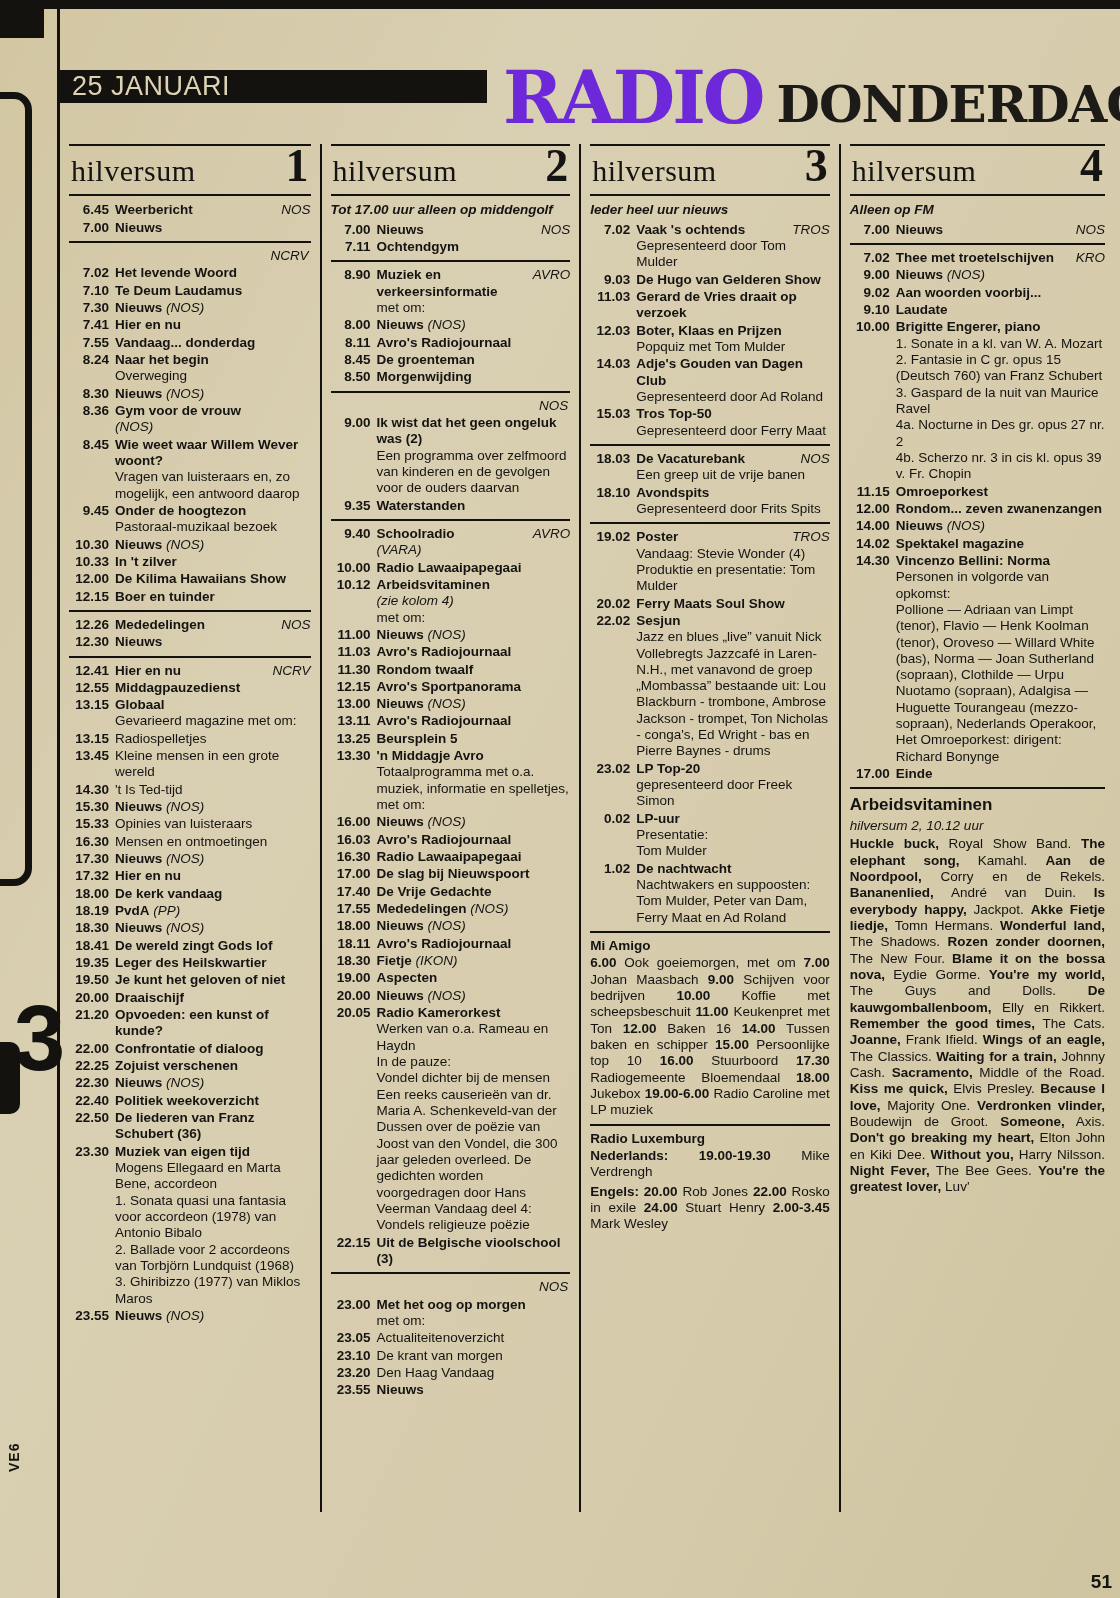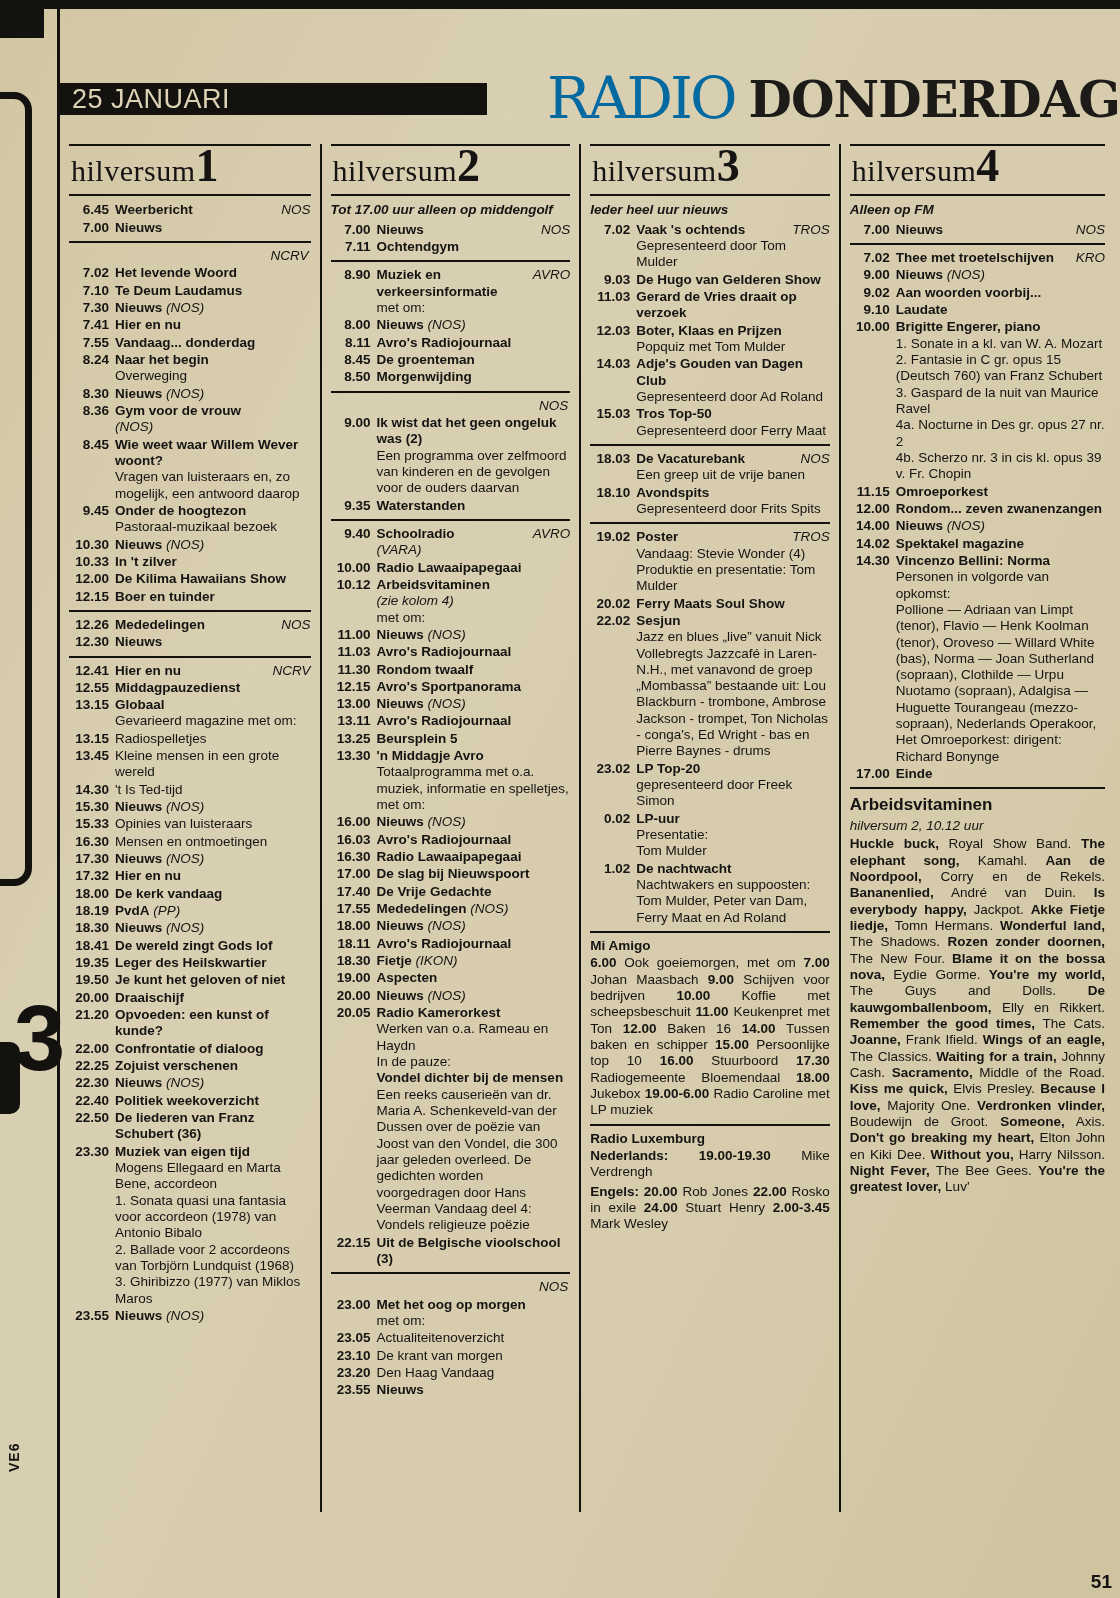--- a/index.html
+++ b/index.html
@@ -11,42 +11,42 @@
   .top-strip{position:absolute;top:0;left:0;right:0;height:9px;background:#14120f;}
   
   .page-left{position:absolute;top:0;left:0;width:57px;bottom:0;border-right:3px solid #14120f;}
   .edge-top-block{position:absolute;top:0;left:0;width:44px;height:38px;background:#14120f;}
   .edge-frame{position:absolute;top:92px;left:-32px;width:50px;height:780px;border:7px solid #14120f;border-radius:18px;}
   .edge-blob{position:absolute;top:1042px;left:-22px;width:42px;height:72px;background:#14120f;border-radius:10px;}
   .edge-digit{position:absolute;top:992px;left:14px;font-size:92px;font-weight:bold;line-height:1;color:#14120f;}
   .edge-label{position:absolute;top:1472px;left:6px;transform:rotate(-90deg);transform-origin:left top;font-weight:bold;font-size:14px;letter-spacing:1px;}
   
   .main{position:absolute;left:60px;right:6px;top:0;}
-  .banner{display:flex;align-items:center;height:58px;margin-top:70px;gap:44px;}
+  .banner{display:flex;align-items:flex-start;height:58px;margin-top:70px;}
   .banner-date{background:#14120f;color:#ddd3b4;flex:0 0 415px;display:flex;align-items:center;padding-left:12px;font-size:27px;letter-spacing:.5px;}
   .banner-title{flex:1;display:flex;align-items:flex-end;gap:14px;padding-left:16px;}
-  .t-radio{font-family:"DejaVu Serif","Liberation Serif",serif;font-weight:normal;font-size:58px;line-height:.78;letter-spacing:-3px;color:#0369a1;}
+  .t-radio{font-family:"DejaVu Serif","Liberation Serif",serif;font-weight:bold;font-size:72px;line-height:.78;letter-spacing:-3px;color:#6d28d9;}
   .t-day{font-family:"DejaVu Serif","Liberation Serif",serif;font-weight:bold;font-size:50px;line-height:.85;letter-spacing:-1px;color:#1d1b17;}
   
   .columns{display:grid;grid-template-columns:1fr 1fr 1fr 1.06fr;margin-top:16px;min-height:1368px;}
   .column{padding:0 9px 14px 9px;min-width:0;}
   .column + .column{border-left:2px solid #14120f;}
-  .col-header{border-top:2px solid #14120f;border-bottom:2px solid #14120f;display:flex;align-items:baseline;justify-content:flex-start;padding:3px 2px 5px 2px;margin-bottom:6px;}
+  .col-header{border-top:2px solid #14120f;border-bottom:2px solid #14120f;display:flex;align-items:baseline;justify-content:space-between;padding:3px 2px 5px 2px;margin-bottom:6px;}
   .col-name{font-family:"Liberation Serif",serif;font-size:30px;letter-spacing:.5px;}
   .col-num{font-family:"Liberation Serif",serif;font-size:46px;font-weight:bold;line-height:.75;}
   .entry{display:flex;margin-bottom:1px;}
   .time{flex:0 0 40px;text-align:right;font-weight:bold;padding-right:6px;white-space:nowrap;}
   .ebody{flex:1;min-width:0;}
   .ptitle{font-weight:bold;}
   .plain .ptitle{font-weight:normal;}
   .station{float:right;font-style:italic;padding-left:5px;}
   .suffix{font-style:italic;font-weight:normal;}
   .desc{font-weight:normal;}
   .desc.it{font-style:italic;}
-  .desc.bd{font-weight:bold;}
+  .desc.bd{font-weight:normal;}
   .station-row{text-align:right;font-style:italic;margin:1px 2px 1px 0;}
   .intro{font-style:italic;font-weight:bold;margin:1px 0 3px;}
   .intro.light{font-weight:normal;margin:0 0 2px;}
   .rule{border-top:2px solid #14120f;margin:5px 0;}
   .mini-heading{font-weight:bold;margin:2px 0 1px;}
   .big-heading{font-weight:bold;font-size:17px;margin:6px 0 2px;}
   .para{text-align:justify;margin-bottom:3px;}
   .para .bd{font-weight:bold;}
   .page-num{position:absolute;bottom:4px;right:8px;font-weight:bold;font-size:19px;}
 </style>

